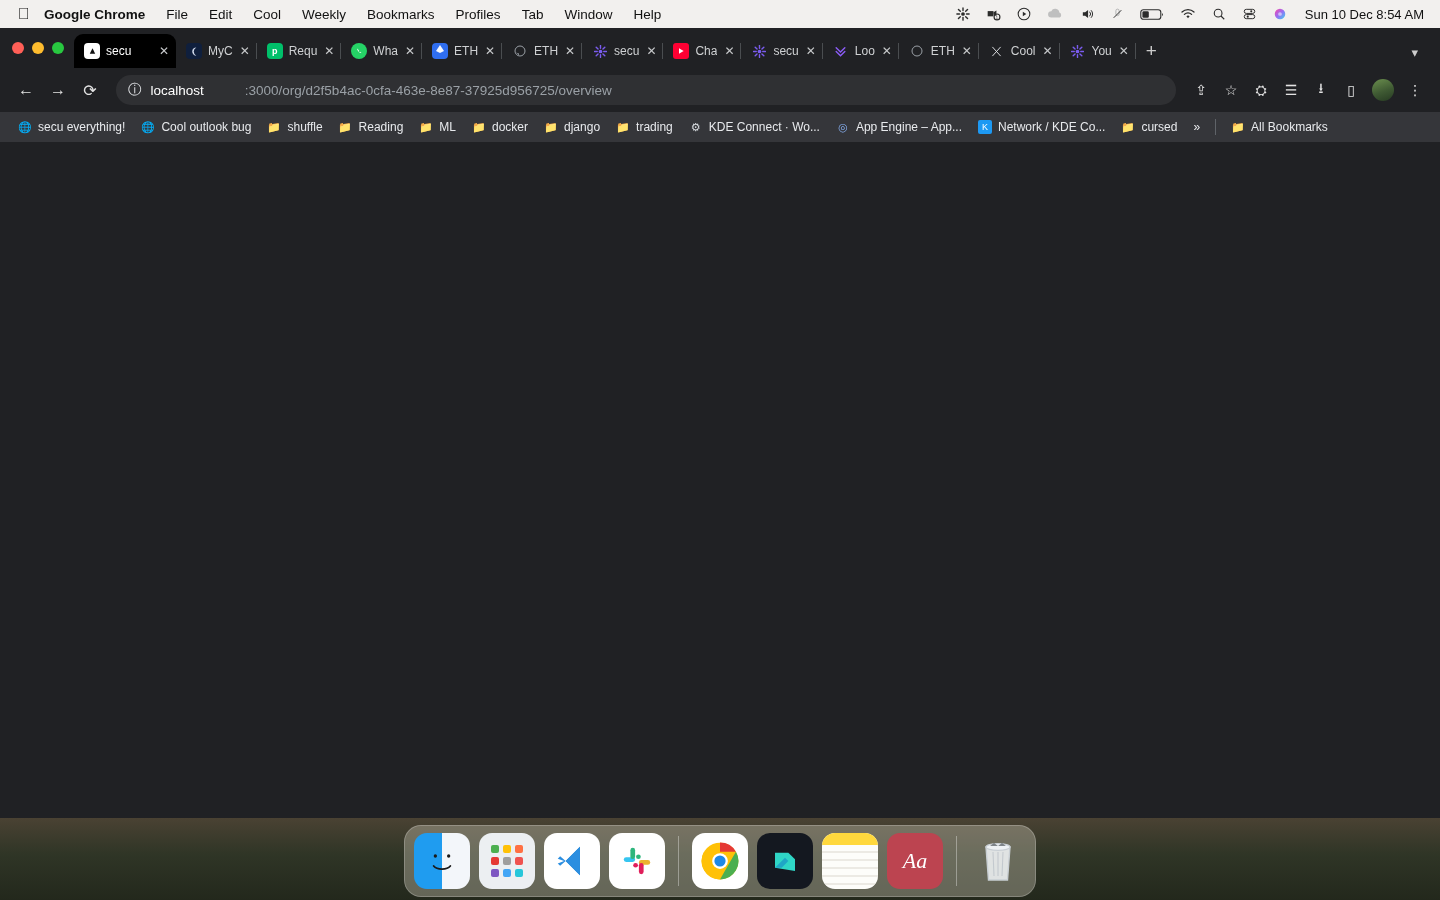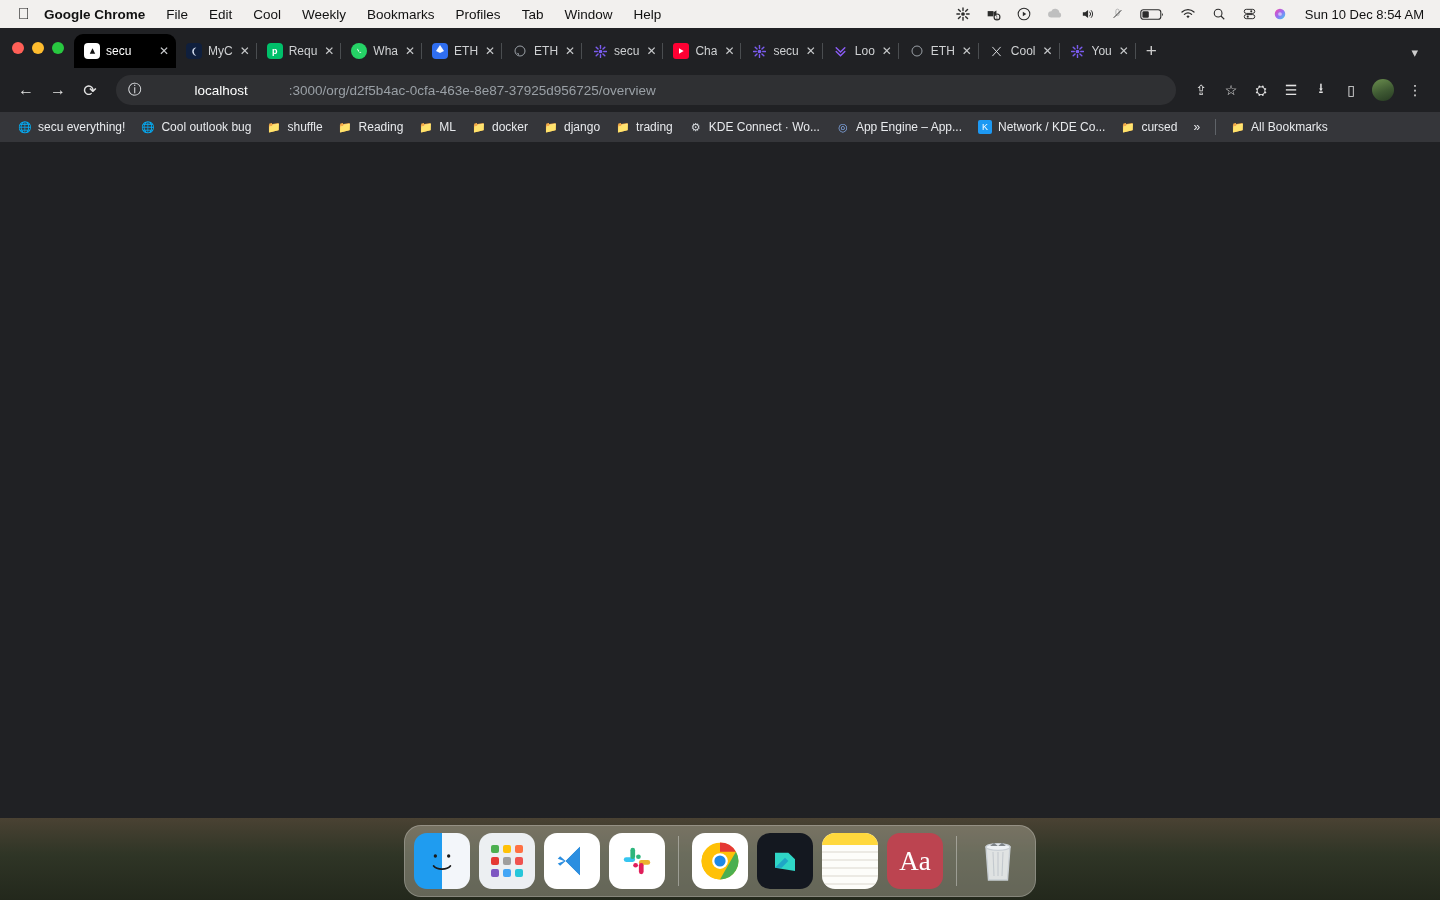--- a/index.html
+++ b/index.html
@@ -67,21 +67,21 @@
     height: 44px; display: flex; align-items: center; gap: 4px;
     padding: 0 12px; background: #202124;
   }
   .navbtn { width: 28px; height: 28px; display: flex; align-items: center; justify-content: center;
             color: #e3e3e3; font-size: 16px; }
   .omnibox {
     flex: 1; height: 30px; background: #2f3033; border-radius: 16px;
     display: flex; align-items: center; padding: 0 12px; margin: 0 8px;
     color: #e8eaed; font-size: 13.5px; gap: 9px;
   }
-  .omnibox .host { color: #fff; margin-left: 44px; }
+  .omnibox .host { color: #fff; }
   .omnibox .rest { color: #9aa0a6; margin-left: 32px; }
   .tbicon { width: 26px; height: 26px; display: flex; align-items: center; justify-content: center;
             color: #e3e3e3; font-size: 14px; }
   .avatarbtn { width: 22px; height: 22px; border-radius: 50%;
     background: linear-gradient(160deg,#6b8f4e 0%,#3f5a33 55%,#263a22 100%); margin: 0 4px; }
 
   .bookmarks {
     height: 30px; display: flex; align-items: center; gap: 0;
     padding: 0 10px; background: #35363a; font-size: 12px; color: #e8eaed;
   }
@@ -1277,21 +1277,21 @@
           <line x1="0" y1="19" x2="56" y2="19"></line>
           <line x1="0" y1="27" x2="56" y2="27"></line>
           <line x1="0" y1="35" x2="56" y2="35"></line>
           <line x1="0" y1="43" x2="56" y2="43"></line>
           <line x1="0" y1="51" x2="56" y2="51"></line>
         </g>
       </svg>
 
   </div>
   <div class="app" style="background:#bc4450;">
-    <span style="font-family:'Liberation Serif',serif;font-size:27px;color:#fff;">Aa</span>
+    <span style="font-family:'Liberation Serif',serif;font-size:22px;color:#fff;font-style:italic;">Aa</span>
 
   </div>
   <div class="sep"></div>
   <div class="app" style="background:transparent;">
     <svg width="40" height="44" viewBox="0 0 40 44">
       <path d="M8 8h24l-2.5 33H10.5z" fill="rgba(245,248,250,.85)" stroke="#c9cfd4" stroke-width="1.4"></path>
       <g stroke="#c3c9ce" stroke-width="1.1">
           <line x1="15" y1="13" x2="16" y2="37"></line>
           <line x1="20" y1="13" x2="20" y2="37"></line>
           <line x1="25" y1="13" x2="24" y2="37"></line>

